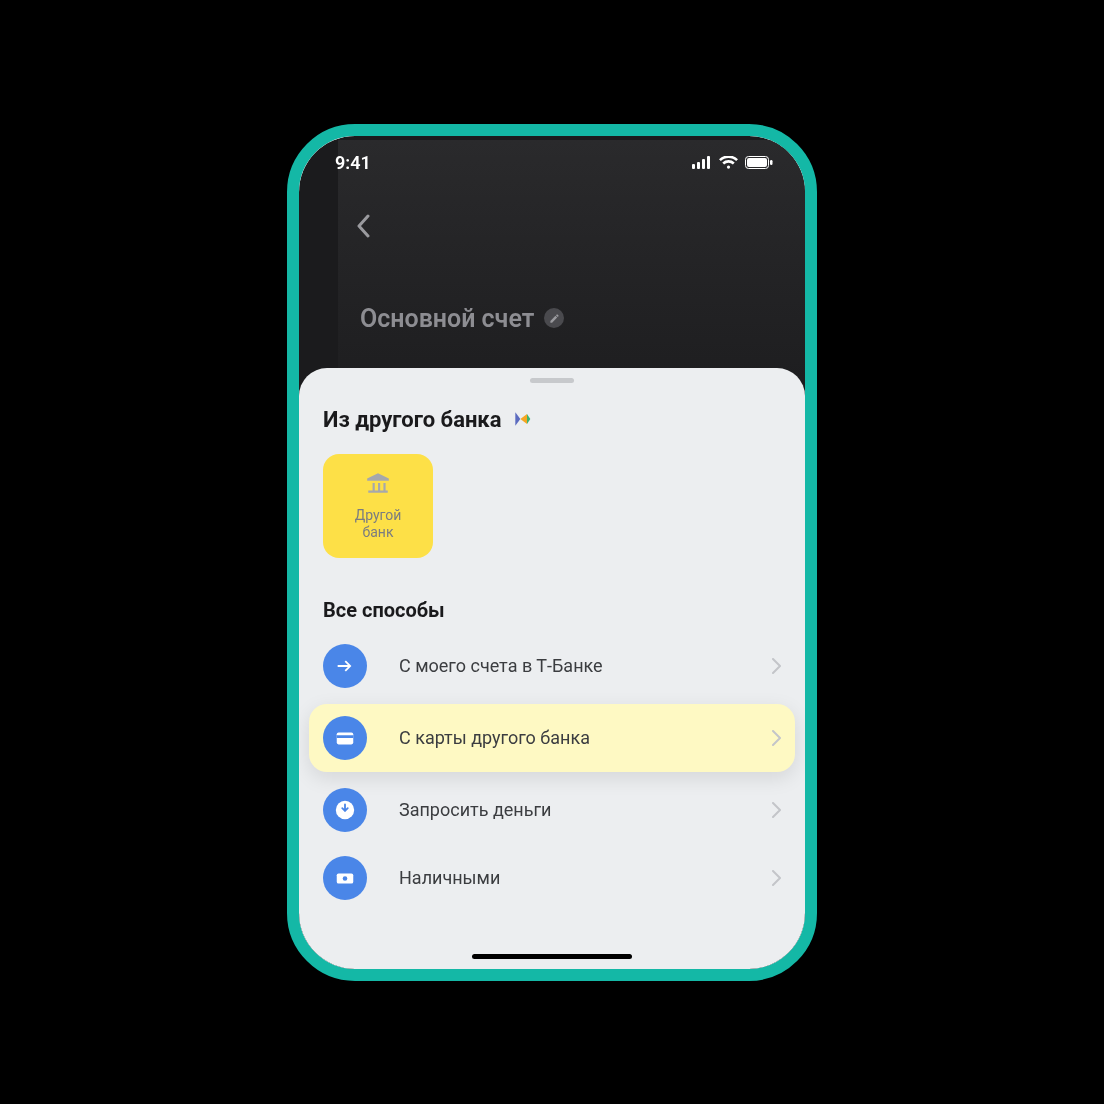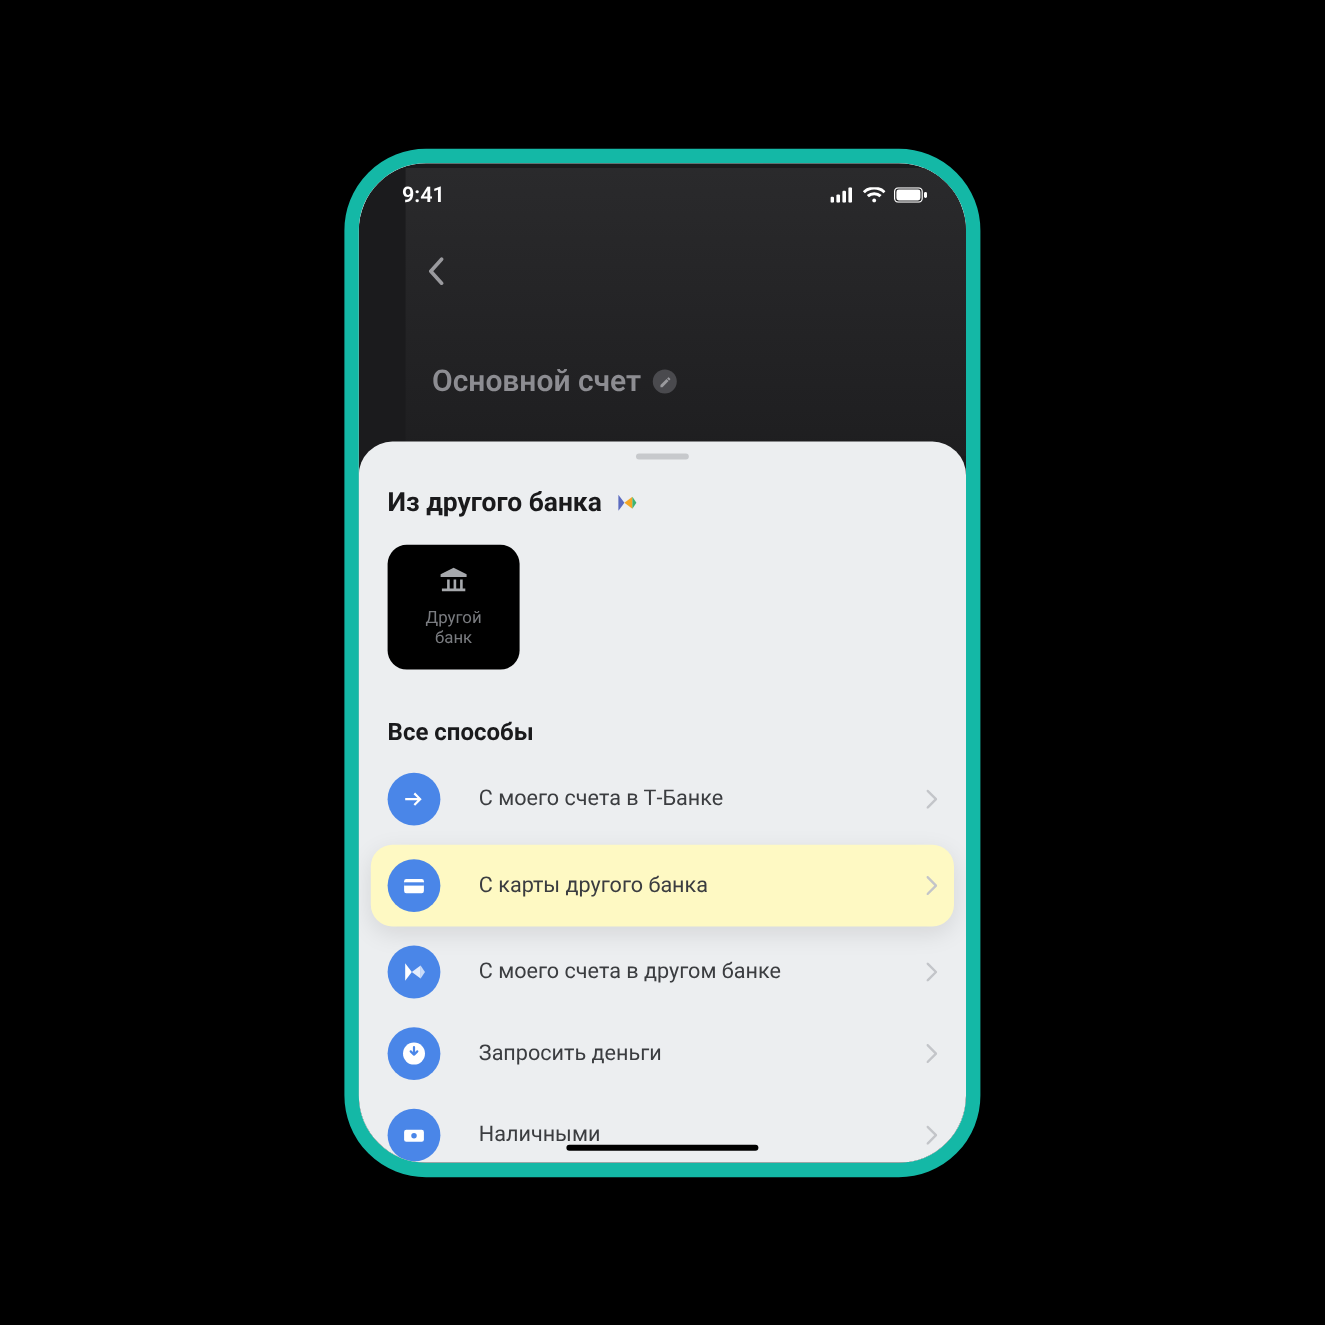--- a/index.html
+++ b/index.html
@@ -89,21 +89,21 @@
     color: #1a1a1c;
     display: flex;
     align-items: center;
     gap: 10px;
   }
   .sbp-icon { display: inline-flex; }
   .bank-tile {
     margin: 6px 0 0 24px;
     width: 110px;
     height: 104px;
-    background: #000000;
+    background: #fde047;
     border-radius: 16px;
     display: flex;
     flex-direction: column;
     align-items: center;
     justify-content: center;
     gap: 10px;
     color: #7a7c80;
     font-size: 14px;
     line-height: 1.15;
     text-align: center;
@@ -235,33 +235,20 @@
                 <rect x="3" y="6" width="18" height="13" rx="2"></rect>
                 <rect x="3" y="9" width="18" height="3" fill="#4a86e8"></rect>
               </svg>
           </span>
           <span class="row-label">С карты другого банка</span>
           <svg class="row-chevron" width="9" height="16" viewBox="0 0 9 16" fill="none" stroke="currentColor" stroke-width="2" stroke-linecap="round" stroke-linejoin="round">
               <polyline points="1 1 8 8 1 15"></polyline>
             </svg>
         </div>
 
-        <div class="row">
-          <span class="row-icon">
-            <svg width="22" height="22" viewBox="0 0 24 24" fill="#fff">
-                <polygon points="4,4 10,12 4,20"></polygon>
-                <polygon points="10,12 18,6 18,18" opacity="0.85"></polygon>
-                <polygon points="18,6 22,12 18,18" opacity="0.7"></polygon>
-              </svg>
-          </span>
-          <span class="row-label">С моего счета в другом банке</span>
-          <svg class="row-chevron" width="9" height="16" viewBox="0 0 9 16" fill="none" stroke="currentColor" stroke-width="2" stroke-linecap="round" stroke-linejoin="round">
-              <polyline points="1 1 8 8 1 15"></polyline>
-            </svg>
-        </div>
 
         <div class="row">
           <span class="row-icon">
             <svg width="22" height="22" viewBox="0 0 24 24" fill="#fff">
                 <circle cx="12" cy="12" r="10" fill="#fff"></circle>
                 <path d="M12 6v7m0 0 3-3m-3 3-3-3" stroke="#4a86e8" stroke-width="2" fill="none" stroke-linecap="round" stroke-linejoin="round"></path>
               </svg>
           </span>
           <span class="row-label">Запросить деньги</span>
           <svg class="row-chevron" width="9" height="16" viewBox="0 0 9 16" fill="none" stroke="currentColor" stroke-width="2" stroke-linecap="round" stroke-linejoin="round">

